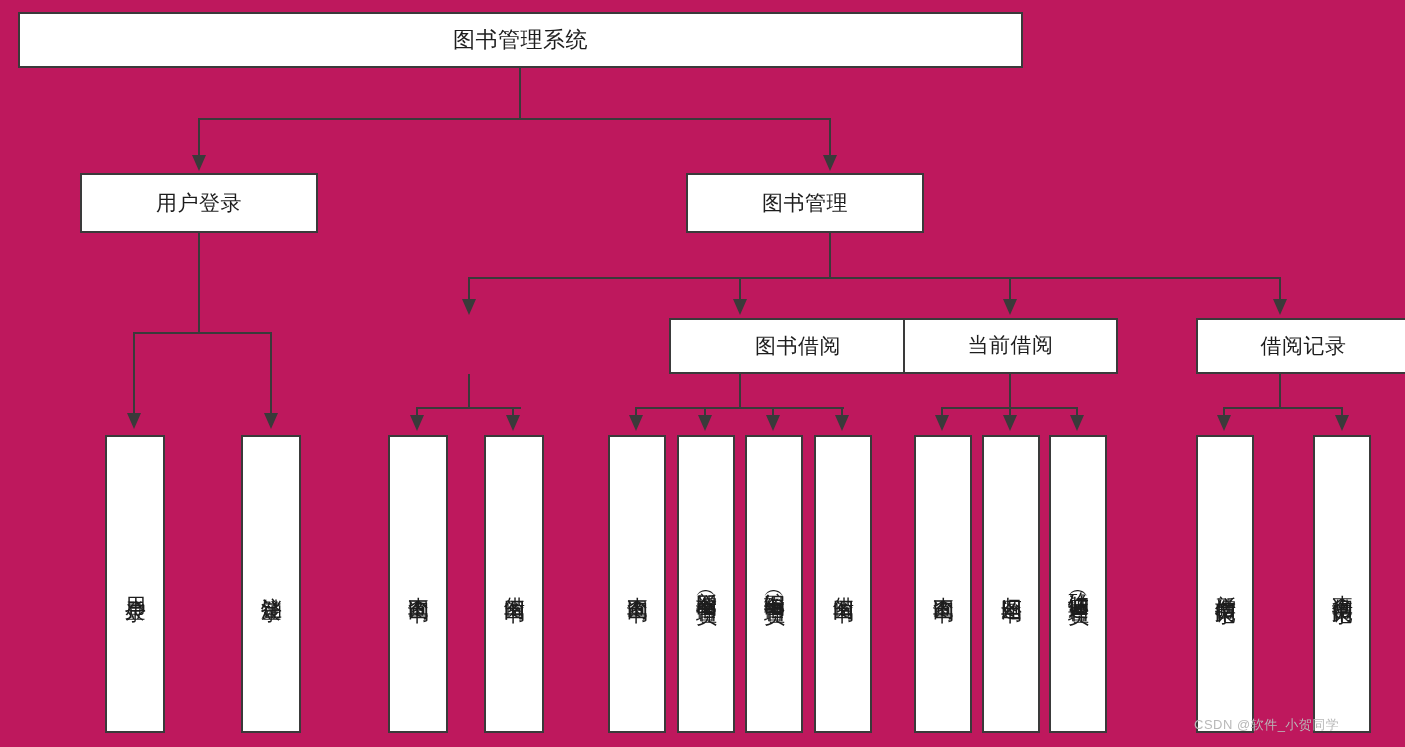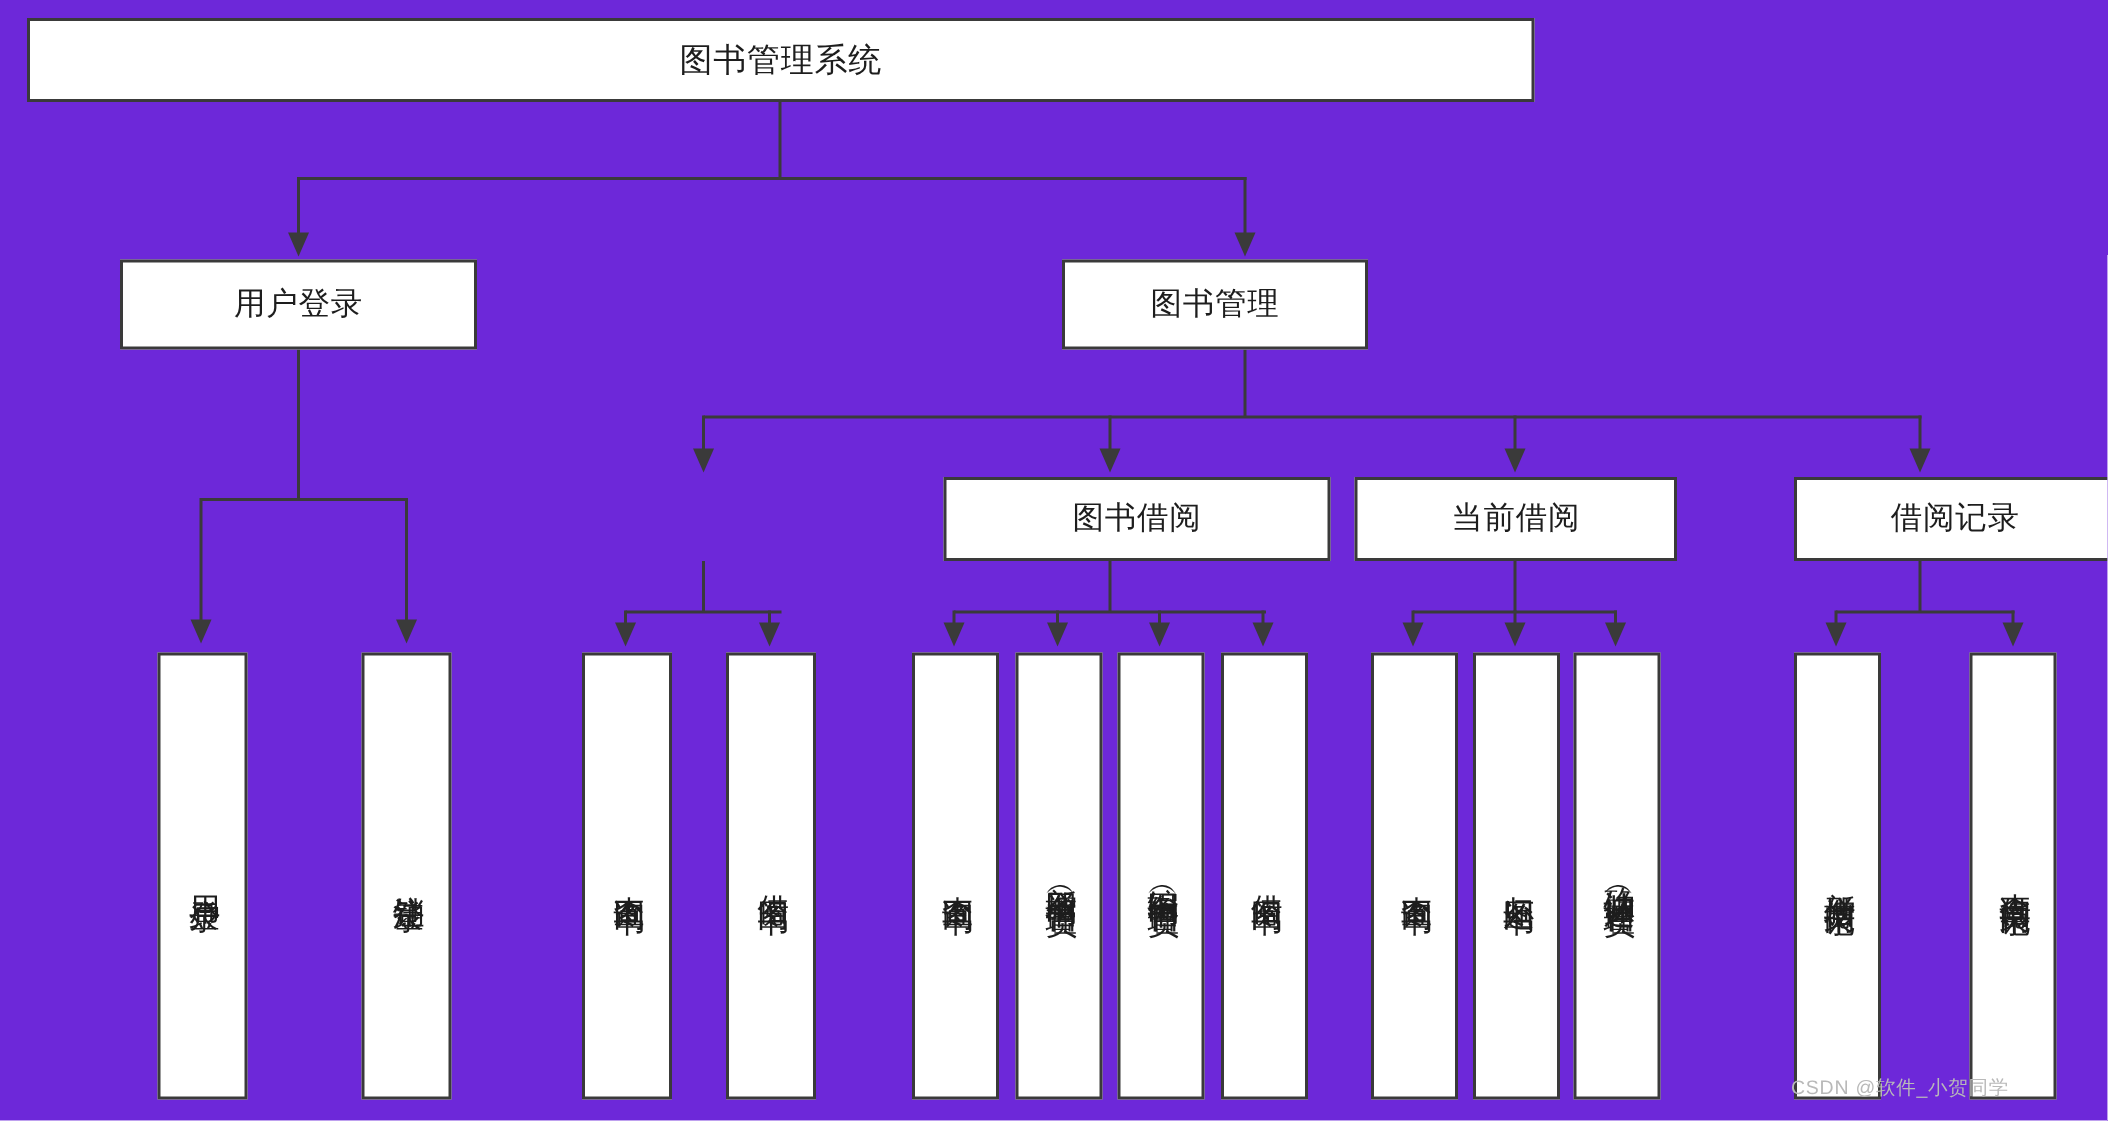--- a/index.html
+++ b/index.html
@@ -8,21 +8,21 @@
     padding: 0;
     background: #ffffff;
   }
   body {
     font-family: "Liberation Sans", "DejaVu Sans", sans-serif;
   }
   #canvas {
     position: relative;
     width: 1405px;
     height: 747px;
-    background: #6d28d9;
+    background: #be185d;
     overflow: hidden;
   }
   
   .node {
     position: absolute;
     box-sizing: border-box;
     background: #ffffff;
     border: 2px solid #3a3a3a;
     display: flex;
     align-items: center;
@@ -158,25 +158,25 @@
     <div class="arrow" style="left:1335px; top:415px;"></div>
   </div>
 
   <div class="node h root" style="left:18px; top:12px; width:1005px; height:56px;">
     <span class="label">图书管理系统</span>
   </div>
 
   <div class="node h" style="left:80px; top:173px; width:238px; height:60px;">
     <span class="label">用户登录</span>
   </div>
-  <div class="node h" style="left:708px; top:173px; width:204px; height:60px;">
+  <div class="node h" style="left:686px; top:173px; width:238px; height:60px;">
     <span class="label">图书管理</span>
   </div>
 
-  <div class="node h" style="left:629px; top:318px; width:258px; height:56px;">
+  <div class="node h" style="left:669px; top:318px; width:258px; height:56px;">
     <span class="label">图书借阅</span>
   </div>
   <div class="node h" style="left:903px; top:318px; width:215px; height:56px;font-family:Liberation Serif, serif;">
     <span class="label">当前借阅</span>
   </div>
   <div class="node h" style="left:1172px; top:318px; width:215px; height:56px;margin-left:24px;">
     <span class="label">借阅记录</span>
   </div>
 
   <div class="node v" style="left:105px; top:435px; width:60px; height:298px;">

